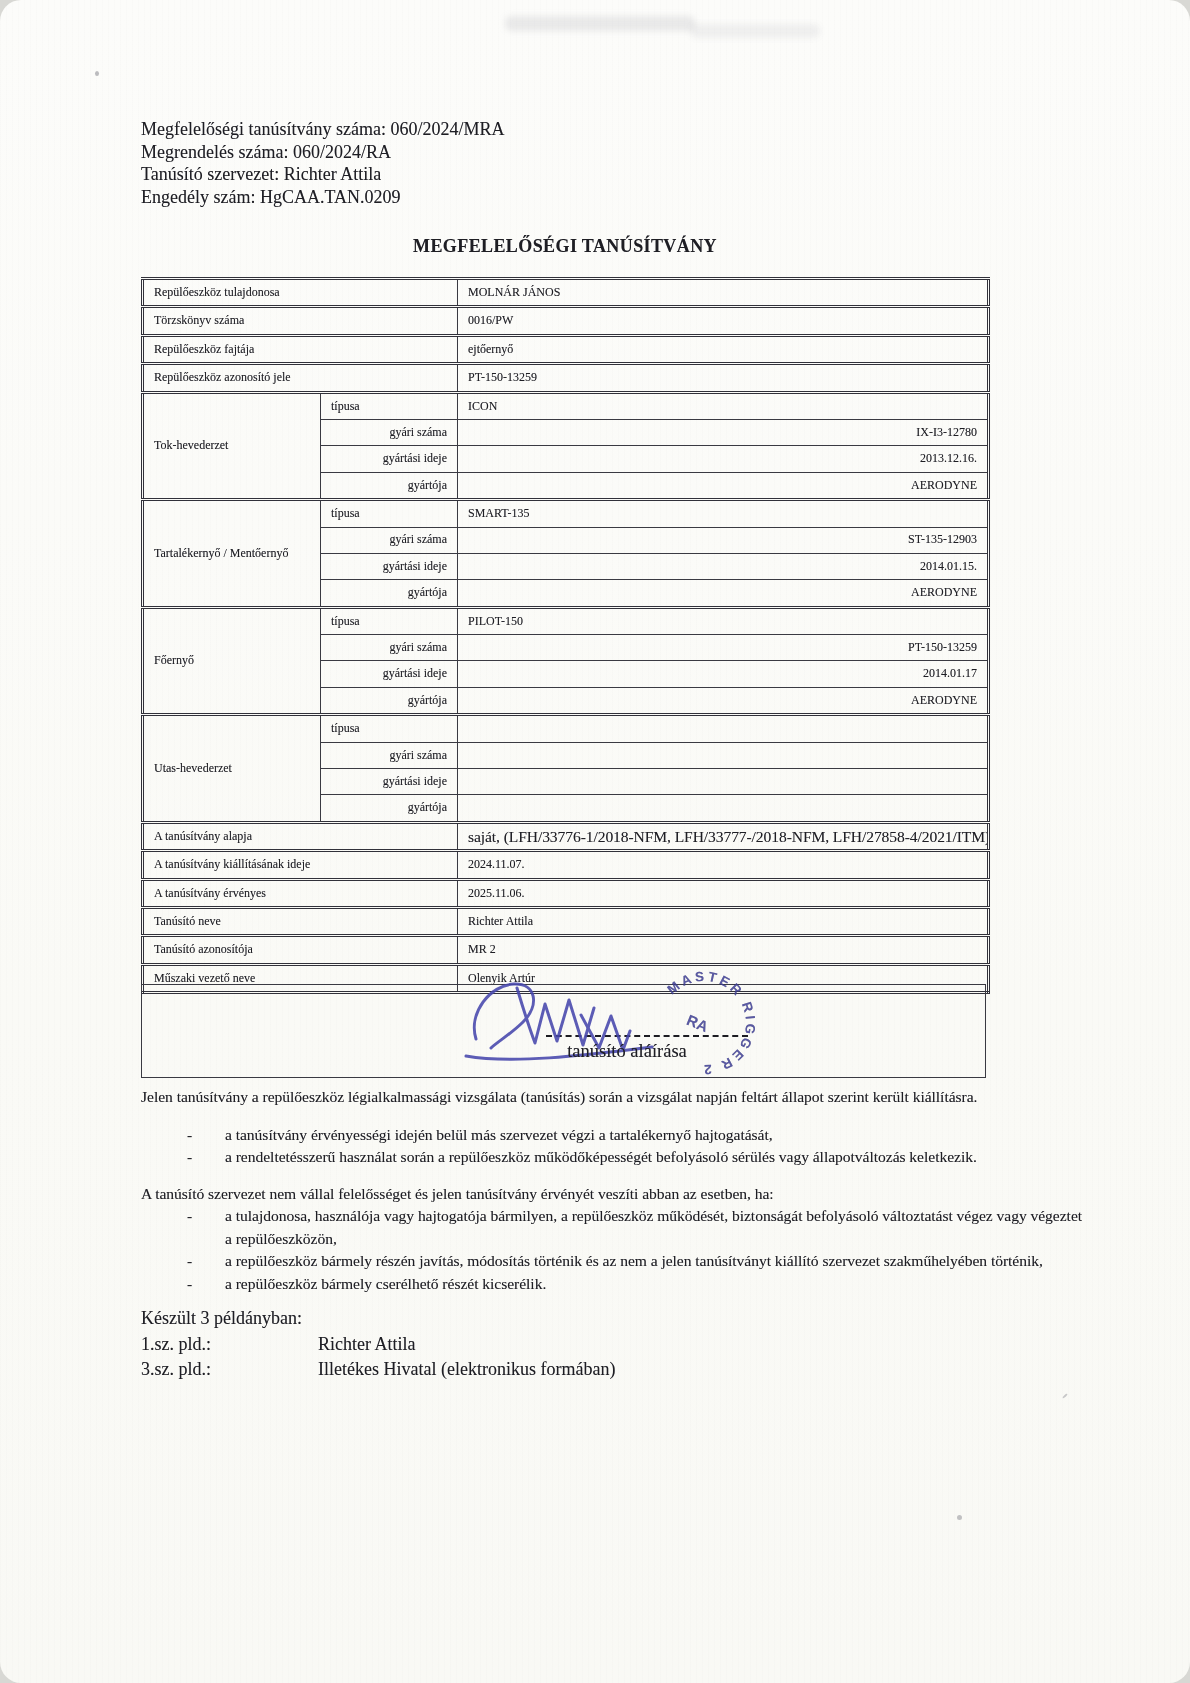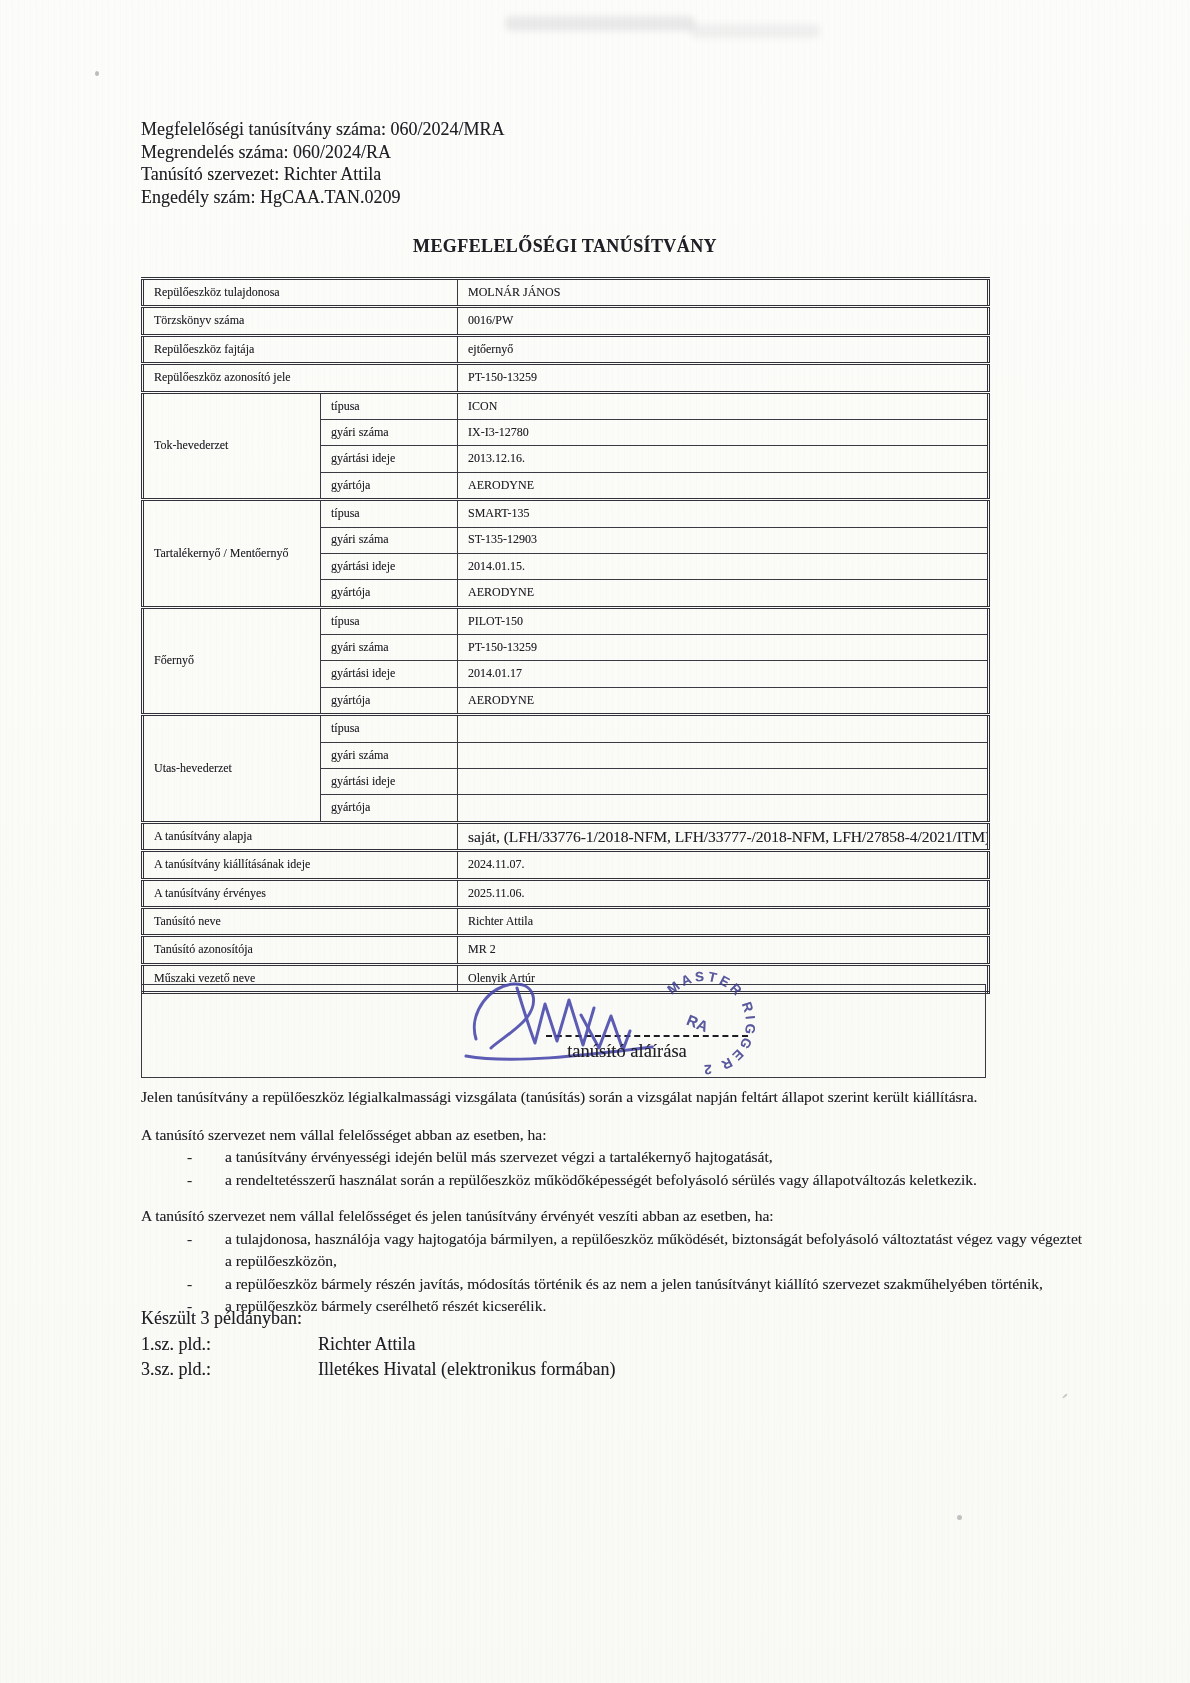--- a/index.html
+++ b/index.html
@@ -5,34 +5,35 @@
   html,body { margin:0; padding:0; background:#d8d8d4; }
   .page {
     position:relative; width:1190px; height:1683px; margin:0 auto;
     background:
       repeating-linear-gradient(90deg, rgba(40,40,60,0.012) 0 1px, transparent 1px 6px),
       linear-gradient(180deg, #fcfcfa 0%, #fafaf6 60%, #f9f9f5 100%);
     overflow:hidden;
     font-family:"Liberation Serif","DejaVu Serif",serif;
     color:#1e1e24;
     text-shadow:0 0 0.5px rgba(30,30,40,0.35);
+    border-radius:21px;
   }
   
   .hdr { position:absolute; left:141px; top:118px; font-size:18px; line-height:22.5px; }
   
   .title { position:absolute; left:141px; top:236px; width:848px; text-align:center;
            font-size:18px; font-weight:bold; letter-spacing:0.4px; }
   
   table.cert { position:absolute; left:141px; top:277px; width:849px;
                border-collapse:collapse; table-layout:fixed;
                border:3px double #31313a; }
   table.cert td { border:1.4px solid #3a3a42; font-size:12px; line-height:1.12;
                   height:23.4px; padding:1px 10px; overflow:hidden; white-space:nowrap; }
   tr.major td { border-top:3px double #31313a; }
-  tr.minor td { border-top:1.2px solid #43434b; }
+  tr.minor td { border-top:1.2px solid #43434b;text-align:right; }
   td.grp { text-align:left; white-space:pre-line; line-height:1.15; padding:1px 4px; }
   td.val.small { font-size:15.6px; letter-spacing:-0.1px; }
   
   .sigbox { position:absolute; left:141px; top:984px; width:843px; height:92px;
             border:1.6px solid #3a3a42; }
   .dashline { position:absolute; left:404px; top:50px; width:202px; height:0;
               border-top:2.6px dashed #1c1c22; }
   .sigcap { position:absolute; left:374px; top:56px; width:222px; text-align:center; font-size:18.5px; }
   .scribble { position:absolute; left:318px; top:-10px; width:250px; height:100px; }
   .stamp { position:absolute; left:506px; top:-18px; width:112px; height:112px;
@@ -218,21 +219,20 @@
         <path d="M121,40 L139,73 L151,41 L163,75 L170,56"></path>
         <path d="M6,81 C52,89 120,81 192,72"></path>
       </g>
     </svg>
     <div class="sigcap">tanúsító aláírása</div>
   </div>
 
   <div class="notes">
     <p class="para">Jelen tanúsítvány a repülőeszköz légialkalmassági vizsgálata (tanúsítás) során a vizsgálat napján feltárt állapot szerint került kiállításra.</p>
 
-    <p class="intro">A tanúsító szervezet nem vállal felelősséget abban az esetben, ha:</p>
     <div class="bullet">
       <span class="dash">-</span>
       <span class="btxt">a tanúsítvány érvényességi idején belül más szervezet végzi a tartalékernyő hajtogatását,</span>
     </div>
     <div class="bullet">
       <span class="dash">-</span>
       <span class="btxt">a rendeltetésszerű használat során a repülőeszköz működőképességét befolyásoló sérülés vagy állapotváltozás keletkezik.</span>
     </div>
 
     <div class="gap"></div>

